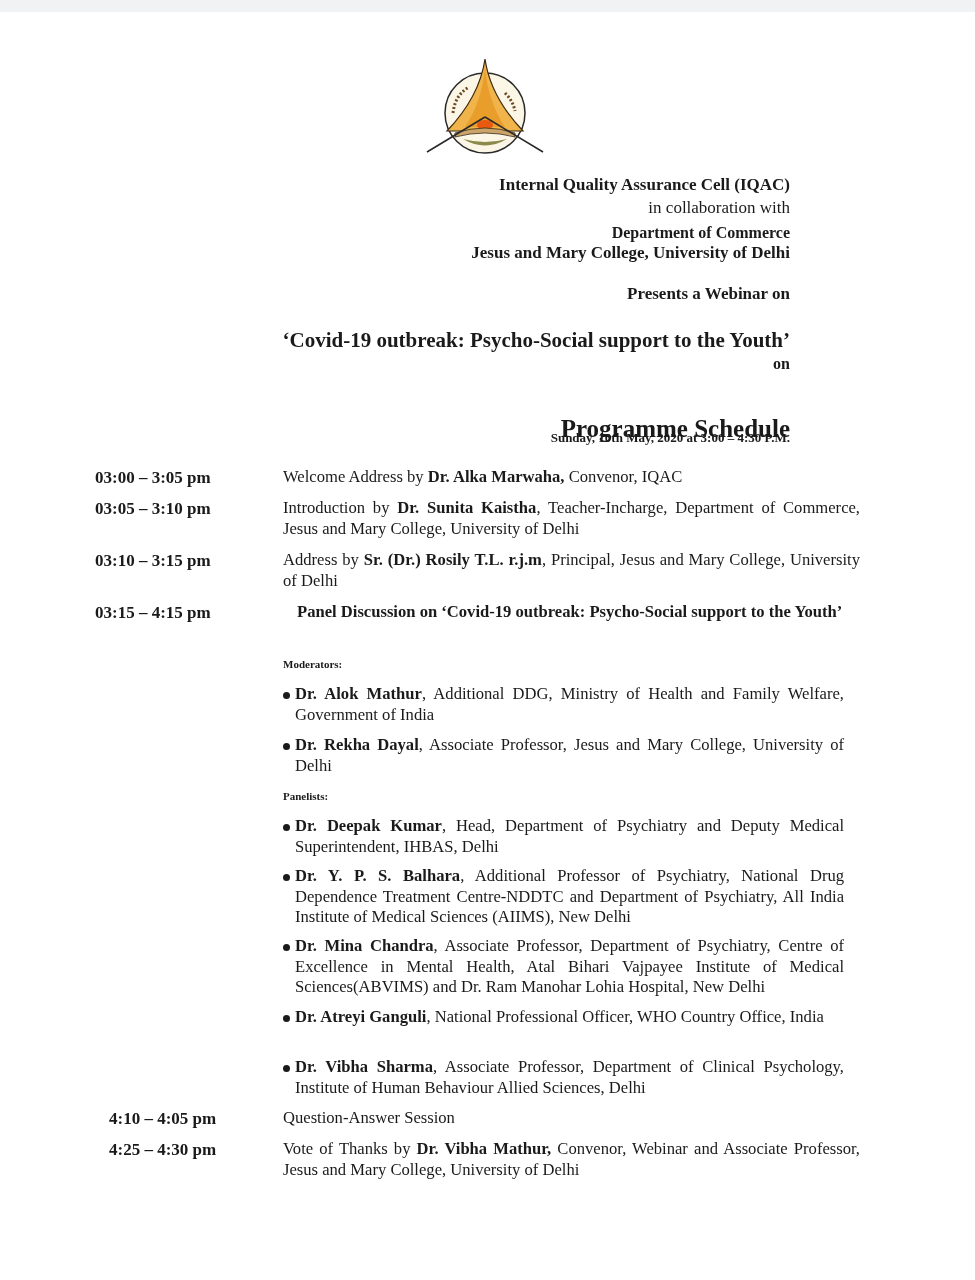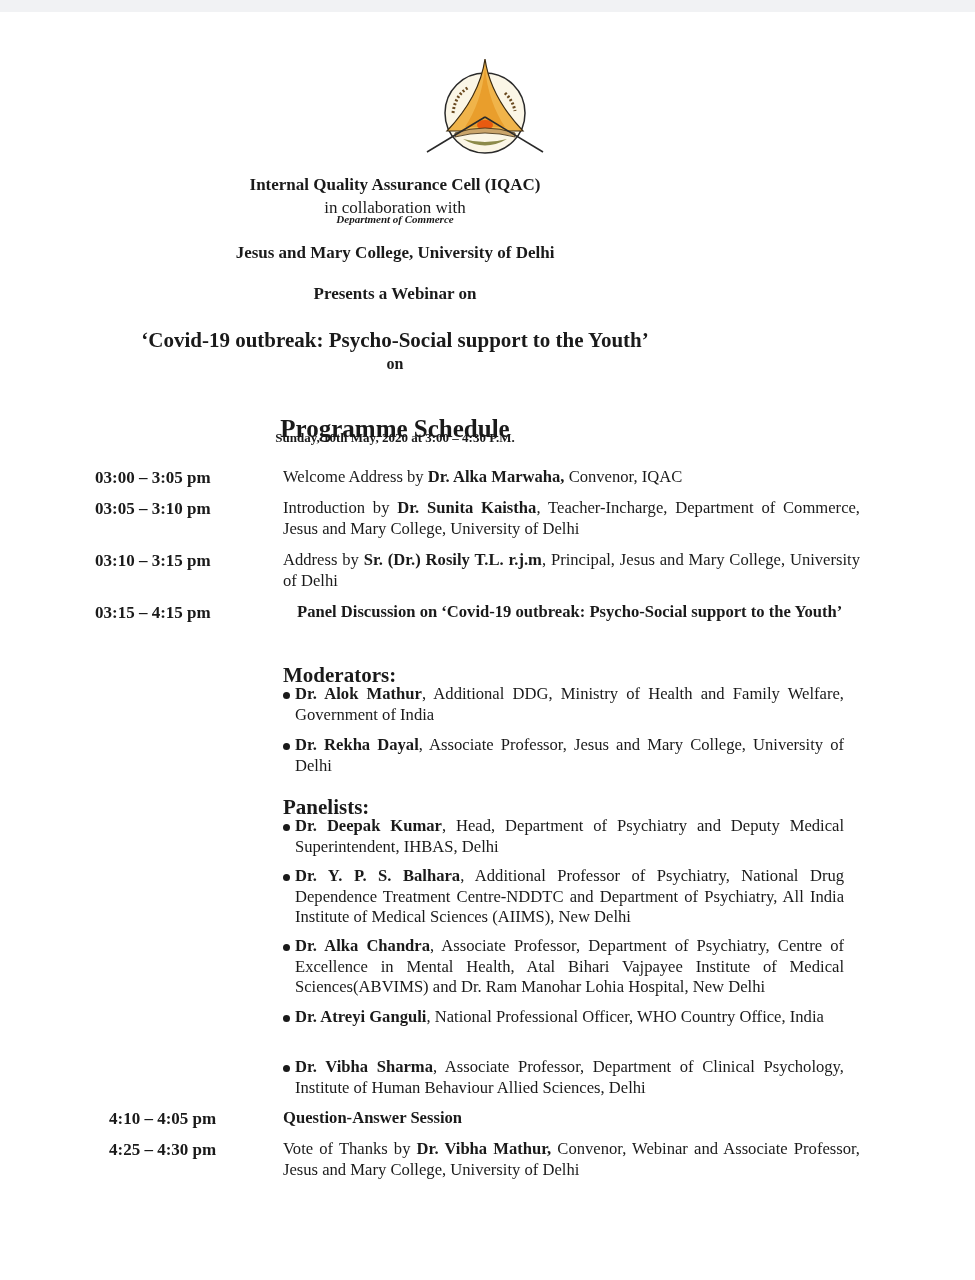--- a/index.html
+++ b/index.html
@@ -1,37 +1,37 @@
 <!DOCTYPE html>
 <html><head>
 <meta charset="utf-8">
 <style>
   html, body { margin: 0; padding: 0; background: #ffffff; }
   body { width: 975px; height: 1280px; position: relative; overflow: hidden;
          font-family: "Liberation Serif", "DejaVu Serif", serif; color: #1a1a1a; }
   .topbar { position: absolute; left: 0; top: 0; width: 975px; height: 12px; background: #f1f2f4; }
   .logo { position: absolute; left: 425px; top: 57px; width: 120px; height: 98px; }
-  .center { position: absolute; left: 0; width: 790px; text-align: center; }
+  .center { position: absolute; left: 0; width: 790px; text-align: right; }
   .h-org { top: 174px; font-size: 17px; font-weight: bold; line-height: 22px; }
   .h-collab { top: 197px; font-size: 17px; line-height: 22px; }
-  .h-dept { top: 208px; font-size: 11px; font-weight: bold; line-height: 22px; font-style: italic; }
+  .h-dept { top: 222px; font-size: 16px; font-weight: bold; line-height: 22px; }
   .h-college { top: 242px; font-size: 17px; font-weight: bold; line-height: 22px; }
   .h-presents { top: 283px; font-size: 17px; font-weight: bold; line-height: 22px; }
   .h-title { top: 327px; font-size: 21px; font-weight: bold; line-height: 26px; }
   .h-on { top: 354px; font-size: 16px; font-weight: bold; line-height: 20px; }
   .h-date { top: 394px; font-size: 13px; font-weight: bold; line-height: 22px; margin-top: 33px; }
   .h-sched { top: 413px; font-size: 25px; font-weight: bold; line-height: 32px; }
 
   .row { position: absolute; left: 0; width: 975px; }
   .time { position: absolute; font-size: 17px; font-weight: bold; line-height: 21px; white-space: nowrap; }
   .t1 { left: 95px; }
   .t2 { left: 109px; }
   .desc { position: absolute; left: 283px; width: 577px; font-size: 16.6px; line-height: 20.5px; text-align: justify; }
   .desc b { font-weight: bold; }
-  .label { position: absolute; left: 283px; font-size: 21px; font-weight: bold; line-height: 21px; margin-top: 11px; }
+  .label { position: absolute; left: 283px; font-size: 11px; font-weight: bold; line-height: 21px; }
   .bullet { position: absolute; left: 283px; width: 577px; }
   .bullet .dot { position: absolute; left: 0; top: 8px; width: 7px; height: 7px; border-radius: 50%; background: #1a1a1a; }
   .bullet .btext { position: absolute; left: 12px; width: 549px; font-size: 16.6px; line-height: 20.5px; text-align: justify; }
 </style>
 </head>
 <body>
 
 <div class="topbar"></div>
 
 <div class="logo">
@@ -95,32 +95,32 @@
 <div class="bullet" style="top:816px;">
   <span class="dot"></span>
   <div class="btext"><b>Dr. Deepak Kumar</b><span>, Head, Department of Psychiatry and Deputy Medical Superintendent, IHBAS, Delhi</span></div>
 </div>
 <div class="bullet" style="top:866px;">
   <span class="dot"></span>
   <div class="btext"><b>Dr. Y. P. S. Balhara</b><span>, Additional Professor of Psychiatry, National Drug Dependence Treatment Centre-NDDTC and Department of Psychiatry, All India Institute of Medical Sciences (AIIMS), New Delhi</span></div>
 </div>
 <div class="bullet" style="top:936px;">
   <span class="dot"></span>
-  <div class="btext"><b>Dr. Alka Chandra</b><span>, Associate Professor, Department of Psychiatry, Centre of Excellence in Mental Health, Atal Bihari Vajpayee Institute of Medical Sciences(ABVIMS) and Dr. Ram Manohar Lohia Hospital, New Delhi</span></div>
+  <div class="btext"><b>Dr. Mina Chandra</b><span>, Associate Professor, Department of Psychiatry, Centre of Excellence in Mental Health, Atal Bihari Vajpayee Institute of Medical Sciences(ABVIMS) and Dr. Ram Manohar Lohia Hospital, New Delhi</span></div>
 </div>
 <div class="bullet" style="top:1007px;">
   <span class="dot"></span>
   <div class="btext"><b>Dr. Atreyi Ganguli</b><span>, National Professional Officer, WHO Country Office, India</span></div>
 </div>
 <div class="bullet" style="top:1057px;">
   <span class="dot"></span>
   <div class="btext"><b>Dr. Vibha Sharma</b><span>, Associate Professor, Department of Clinical Psychology, Institute of Human Behaviour Allied Sciences, Delhi</span></div>
 </div>
 
 <div class="row" style="top:1108px;">
   <div class="time t2">4:10 – 4:05 pm</div>
-  <div class="desc" style="font-weight:bold;">Question-Answer Session</div>
+  <div class="desc" style="font-weight:normal;">Question-Answer Session</div>
 </div>
 
 <div class="row" style="top:1139px;">
   <div class="time t2">4:25 – 4:30 pm</div>
   <div class="desc"><span>Vote of Thanks by </span><b>Dr. Vibha Mathur,</b><span> Convenor, Webinar and Associate Professor, Jesus and Mary College, University of Delhi</span></div>
 </div>
 
 </body></html>

